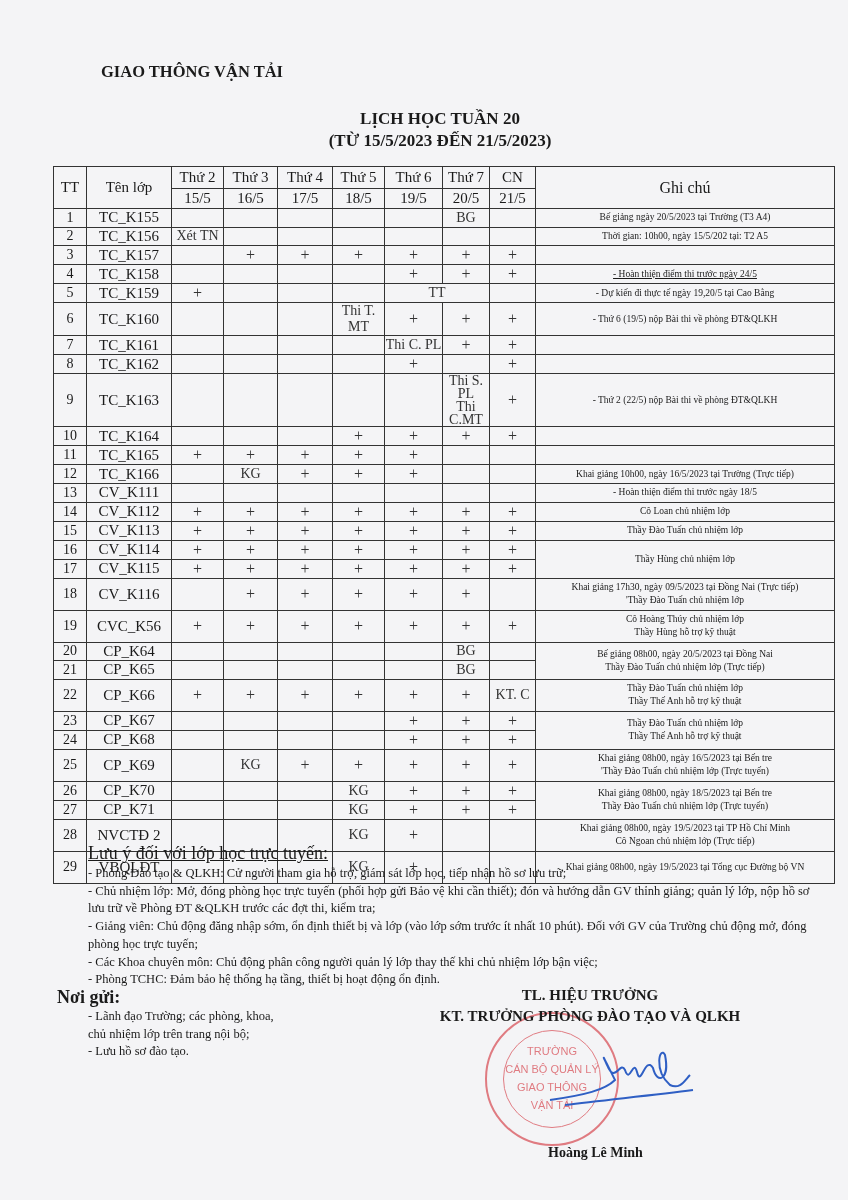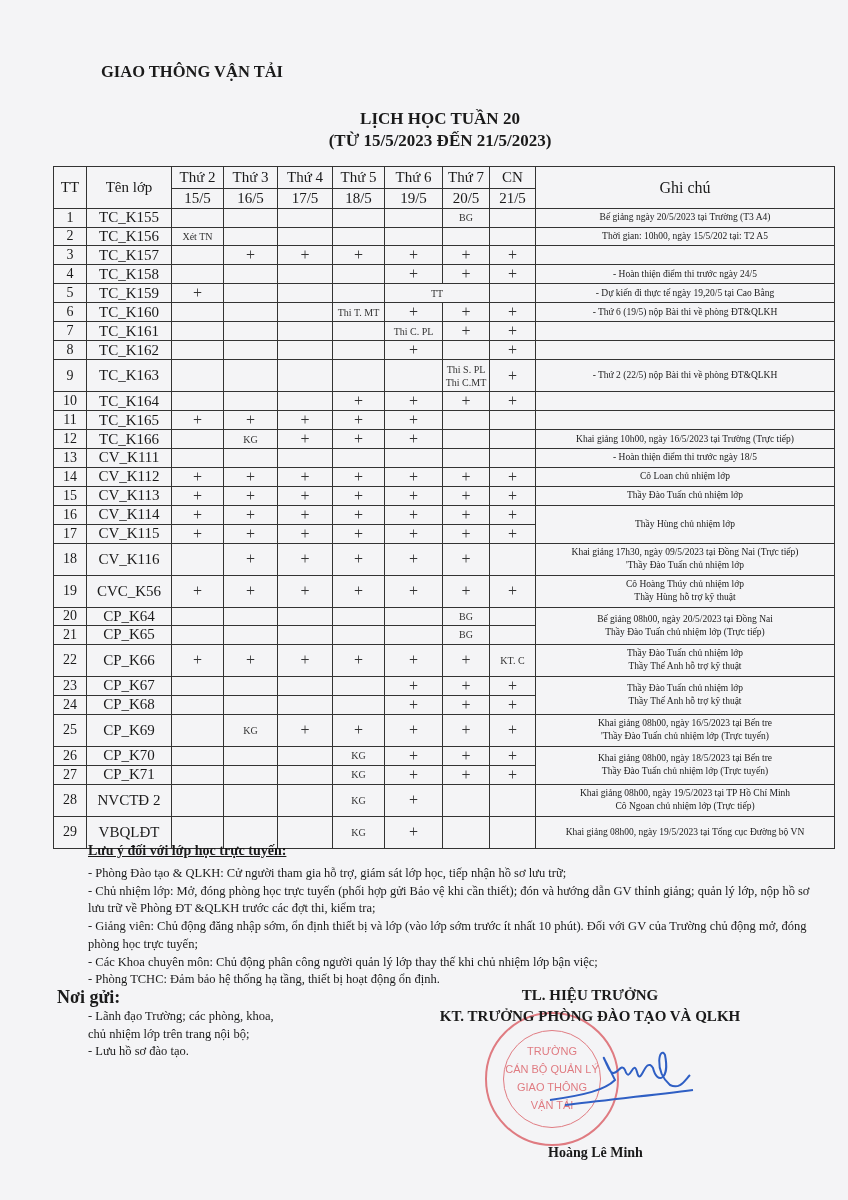--- a/index.html
+++ b/index.html
@@ -14,25 +14,25 @@
     font-weight: bold; font-size: 17px; line-height: 22px; }
   table.sched { position: absolute; left: 53px; top: 166px; width: 781px;
     border-collapse: collapse; table-layout: fixed; }
   table.sched td, table.sched th { border: 1.4px solid #333; padding: 0; text-align: center;
     vertical-align: middle; font-weight: normal; }
   th.h { font-weight: bold; font-size: 15px; height: 21px; }
   th.d { font-size: 15px; height: 19px; }
   td.tt { font-size: 14px; }
   td.name { text-align: left; padding-left: 4px; font-size: 15px; }
   td.c { font-size: 16px; color: #333; }
-  td.c.small { font-size: 10px; }
+  td.c.small { font-size: 14px; }
   td.note { font-size: 9.5px; line-height: 13px; }
   tr.r { height: 18.5px; }
   tr.r2 { height: 32px; }
-  .notes-title { position: absolute; left: 88px; top: 843px; font-weight: bold; font-size: 14px;
+  .notes-title { position: absolute; left: 88px; top: 843px; font-weight: normal; font-size: 18px;
     text-decoration: underline; }
   .notes { position: absolute; left: 88px; top: 865px; width: 740px; font-size: 12.5px; line-height: 17.7px; }
   .sent-title { position: absolute; left: 57px; top: 987px; font-weight: bold; font-size: 18px; }
   .sent { position: absolute; left: 88px; top: 1008px; width: 200px; font-size: 12.5px; line-height: 17.5px; }
   .sign { position: absolute; left: 430px; top: 985px; width: 320px; text-align: center; font-weight: bold;
     font-size: 15px; line-height: 21px; }
   .sign .kt { margin-left: -30px; width: 380px; }
   .stamp { position: absolute; left: 485px; top: 1012px; width: 130px; height: 130px;
     border: 2px solid #d9535b; border-radius: 50%; opacity: 0.75; }
   .stamp-inner { position: absolute; left: 16px; top: 16px; width: 96px; height: 96px;
@@ -130,21 +130,21 @@
       <tr class="r">
         <td class="tt">4</td>
         <td class="name">TC_K158</td>
         <td class="c"></td>
         <td class="c"></td>
         <td class="c"></td>
         <td class="c"></td>
         <td class="c">+</td>
         <td class="c">+</td>
         <td class="c">+</td>
-        <td class="note" style="white-space: pre-line;">- Hoàn thiện điểm thi trước ngày 24/5</td>
+        <td class="note" style="white-space: pre-line; text-decoration: underline;">- Hoàn thiện điểm thi trước ngày 24/5</td>
       </tr>
       <tr class="r">
         <td class="tt">5</td>
         <td class="name">TC_K159</td>
         <td class="c">+</td>
         <td class="c"></td>
         <td class="c"></td>
         <td class="c"></td>
         <td class="c small" colspan="2">TT</td>
         <td class="c"></td>

